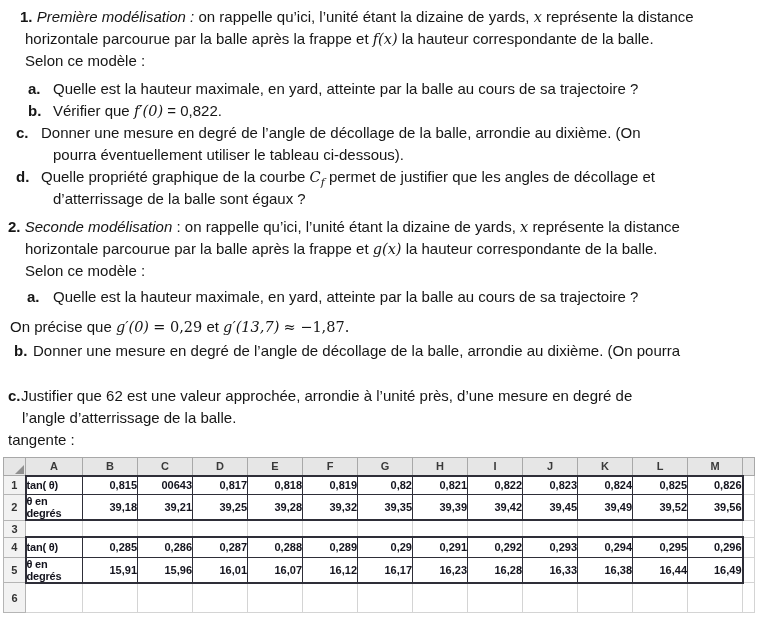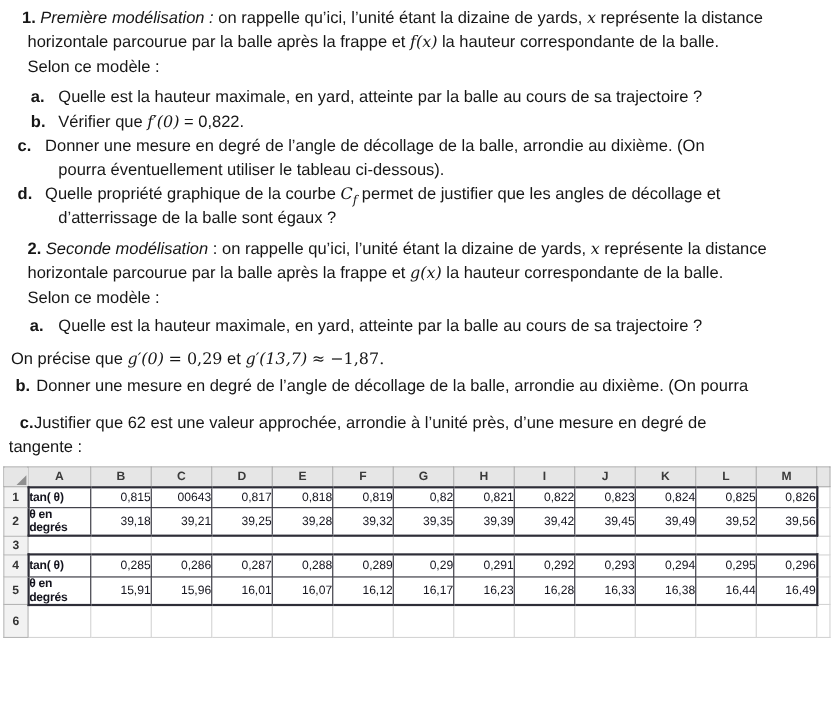--- a/index.html
+++ b/index.html
@@ -17,21 +17,21 @@
   sub.msub{font-family:"DejaVu Serif",serif;font-style:italic;font-size:11px;}
 
   
   #sheet{border-collapse:collapse;table-layout:fixed;margin:6px 0 0 3px;}
   #sheet td{padding:0;overflow:hidden;vertical-align:middle;}
   .ch{background:#e6e6e6;border:1px solid #a8a8a8;font-size:11px;font-weight:700;color:#3a3a3a;text-align:center;}
   .rn{background:#f2f2f2;border:1px solid #b5b5b5;font-size:11px;font-weight:700;color:#333;text-align:center;}
   .corner{background:#e6e6e6;border:1px solid #a8a8a8;position:relative;}
   .tri{position:absolute;right:1px;bottom:1px;width:0;height:0;
        border-left:9px solid transparent;border-bottom:9px solid #8f8f8f;}
-  .val{border:1px solid #2e2e38;font-size:11px;font-weight:400;color:#14141e;text-align:right;padding-right:3px;}
+  .val{border:1px solid #2e2e38;font-size:11px;font-weight:700;color:#14141e;text-align:right;padding-right:3px;}
   .lab{border:1px solid #2e2e38;font-size:11px;font-weight:700;color:#14141e;text-align:left;padding-left:2px;letter-spacing:-0.2px;}
   .emp{border:1px solid #d4d4d4;}
   .bt{border-top-width:2px}.bb{border-bottom-width:2px}.bl{border-left-width:2px}.br{border-right-width:2px}
 </style>
 </head>
 <body>
 
 <div class="doc">
 
   <div class="line" style="padding-left:20px">
@@ -66,21 +66,21 @@
   </div>
   <div class="line" style="padding-left:16px">
     <span class="lb" style="width:25px">d.</span><span>Quelle propriété graphique de la courbe</span>
     <span class="m">C</span><sub class="msub">f</sub>
     <span>permet de justifier que les angles de décollage et</span>
   </div>
   <div class="line" style="padding-left:53px">
     <span>d’atterrissage de la balle sont égaux ?</span>
   </div>
 
-  <div class="line" style="padding-left:25px;margin-top:6px">
+  <div class="line" style="padding-left:8px;margin-top:6px">
     <span class="b">2.</span>
     <span class="i">Seconde modélisation</span>
     <span>: on rappelle qu’ici, l’unité étant la dizaine de yards,</span>
     <span class="m">x</span>
     <span>représente la distance</span>
   </div>
   <div class="line" style="padding-left:25px">
     <span>horizontale parcourue par la balle après la frappe et</span>
     <span class="m">g(x)</span>
     <span>la hauteur correspondante de la balle.</span>
@@ -96,22 +96,25 @@
     <span>On précise que</span>
     <span class="m">g′(0)</span>
     <span class="mn">= 0,29</span>
     <span>et</span>
     <span class="m">g′(13,7)</span>
     <span class="mn">≈ −1,87.</span>
   </div>
   <div class="line" style="padding-left:14px;margin-top:2px">
     <span class="lb" style="width:19px">b.</span><span>Donner une mesure en degré de l’angle de décollage de la balle, arrondie au dixième. (On pourra</span>
   </div>
-  <div class="line" style="padding-left:18px;margin-top:12px">
+  <div class="line" style="padding-left:8px;margin-top:23px">
     <span class="lb" style="width:13px">c.</span><span>Justifier que 62 est une valeur approchée, arrondie à l’unité près, d’une mesure en degré de</span>
+  </div>
+  <div class="line" style="padding-left:22px">
+    <span>l’angle d’atterrissage de la balle.</span>
   </div>
 
   <div class="line" style="padding-left:8px">
     <span>tangente :</span>
   </div>
 
   <table id="sheet">
     <colgroup>
       <col style="width:22px">
         <col style="width:57px">

